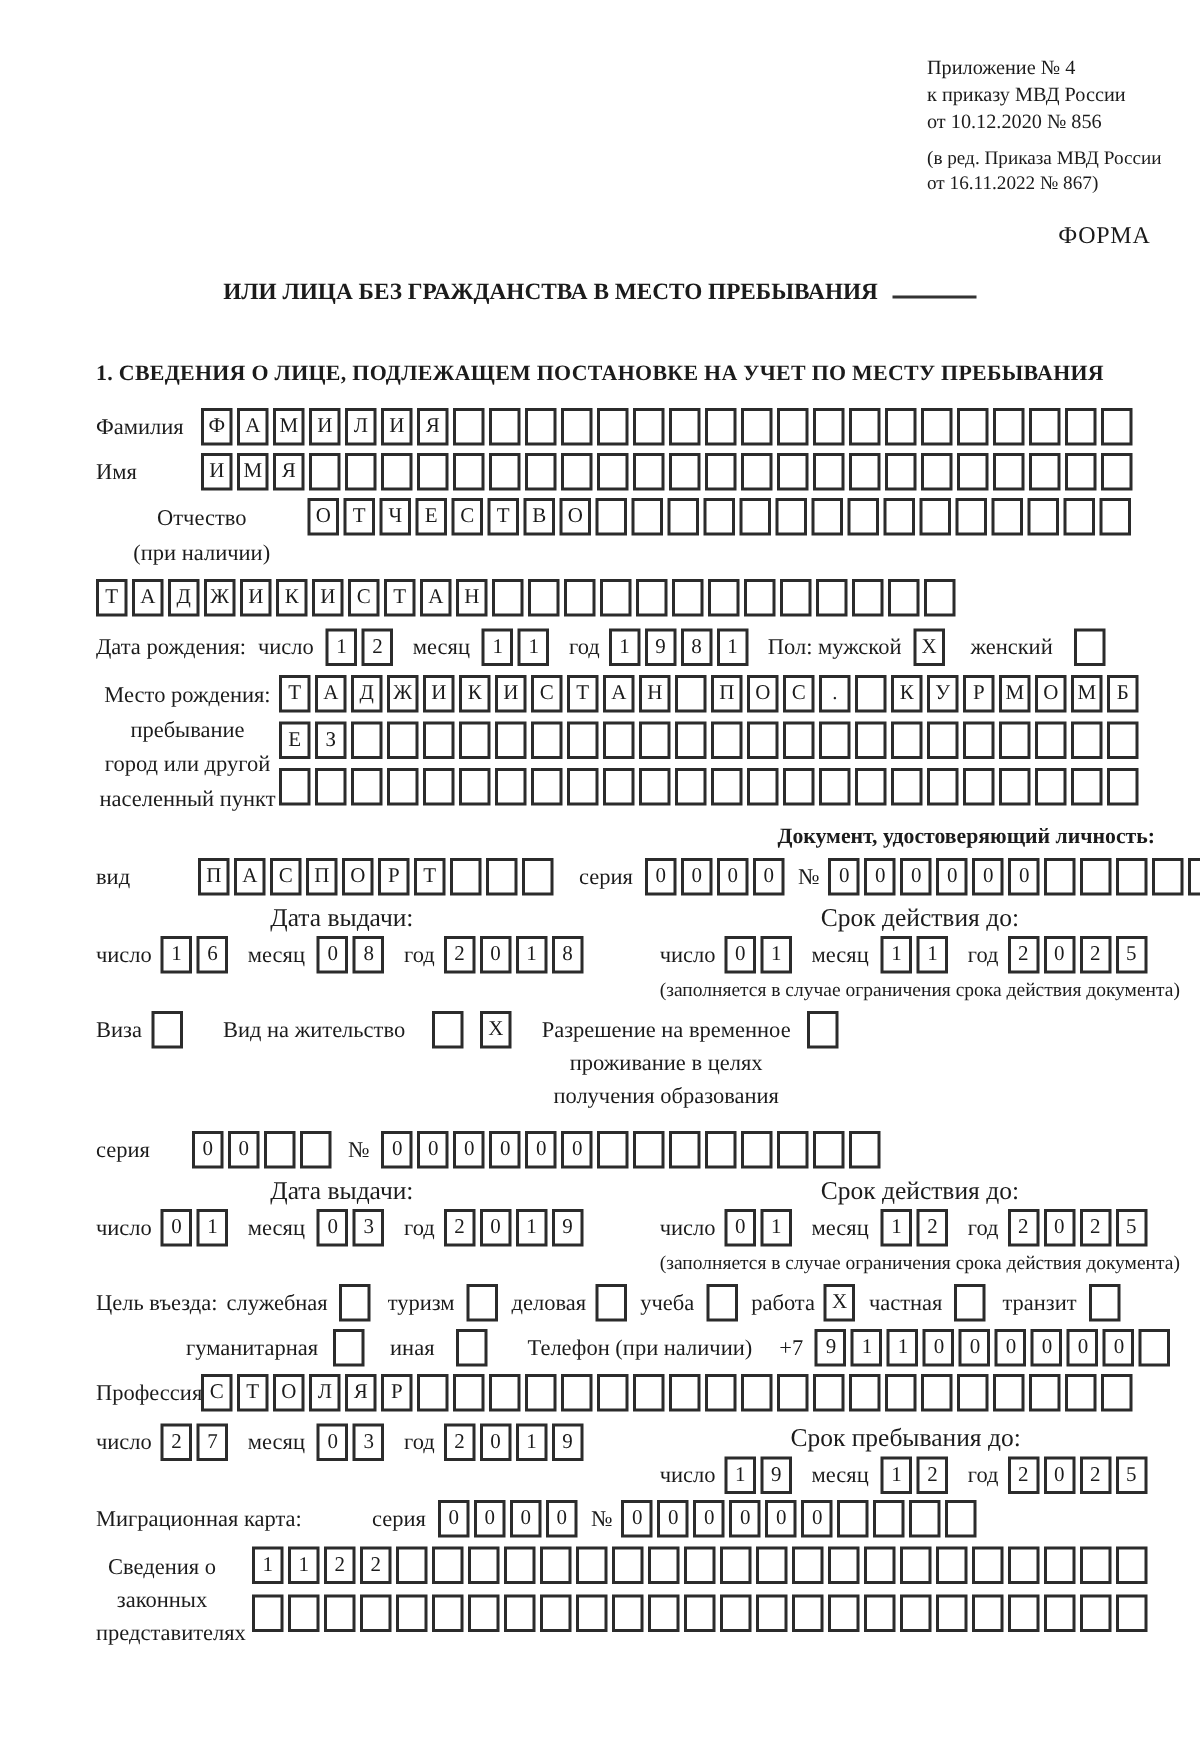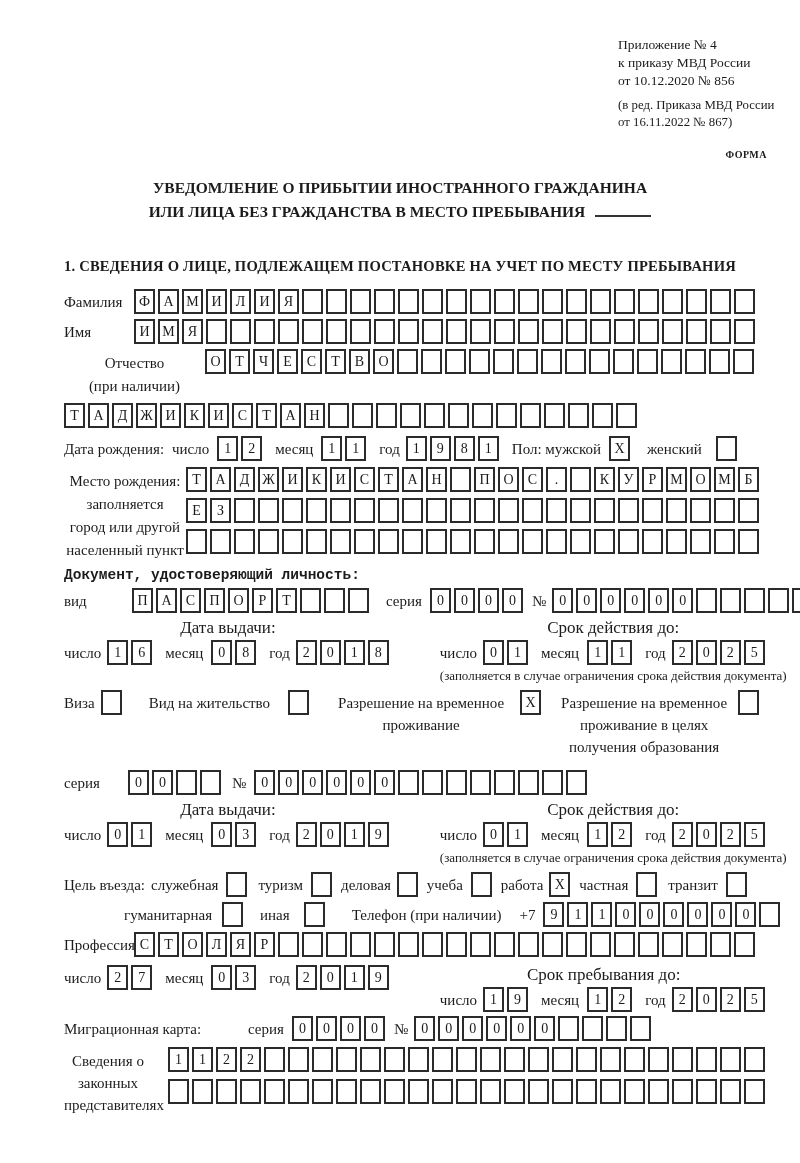--- a/index.html
+++ b/index.html
@@ -4,35 +4,35 @@
 <style>
   html,body{margin:0;padding:0;background:#ffffff;}
   .page{
     position:relative;width:800px;height:1163px;overflow:hidden;
     background:#ffffff;color:#1b1b1b;
     font-family:"Liberation Serif","DejaVu Serif",serif;
     font-size:15px;box-sizing:border-box;
   }
   .appendix{margin:36px 30px 0 618px;font-size:13.5px;line-height:18px;width:170px;}
   .appendix .edition{margin-top:7px;font-size:12.8px;line-height:17px;}
-  .forma{margin-top:18px;padding-right:33px;text-align:right;font-weight:bold;font-size:10px;letter-spacing:.5px;}
+  .forma{margin-top:18px;padding-right:33px;text-align:right;font-weight:normal;font-size:16px;letter-spacing:.5px;}
   .title{margin-top:16px;text-align:center;font-weight:bold;font-size:15.5px;line-height:24px;}
   .blank-line{display:inline-block;width:56px;border-bottom:2px solid #333;height:12px;margin-left:10px;}
   .section{margin:34px 0 0 64px;font-weight:bold;font-size:14.6px;letter-spacing:.2px;}
   .form-body{margin:14px 0 0 64px;}
   .frow{display:flex;align-items:flex-start;margin-bottom:5px;}
   .lbl{padding-top:3px;line-height:20px;flex-shrink:0;}
   .lblcol{flex-shrink:0;line-height:23px;padding-top:3px;text-align:center;}
   .boxes{display:inline-block;white-space:nowrap;flex-shrink:0;}
   .cell{
     display:inline-block;width:17px;height:21px;border:2px solid #2b2b2b;margin-right:3px;
     text-align:center;font-size:14px;line-height:21px;vertical-align:top;background:#fff;
   }
   .boxrow{margin-bottom:6px;}
-  .doc-heading{text-align:left;font-weight:bold;font-size:14.5px;margin:3px 30px 5px 0;font-family:Liberation Mono, monospace;}
+  .doc-heading{text-align:right;font-weight:bold;font-size:14.5px;margin:3px 30px 5px 0;}
   .dates{display:flex;margin-bottom:2px;}
   .dates-head{text-align:center;font-size:17px;margin-bottom:2px;}
   .dates-row{display:flex;align-items:flex-start;}
   .dates-row .lbl{padding-top:3px;}
   .note{font-size:13px;margin-top:3px;white-space:nowrap;}
   .intro{line-height:23px;margin-top:8px;}
   .opt-center{text-align:center;line-height:22px;padding-top:2px;flex-shrink:0;}
   .ml6{margin-left:6px;} .ml8{margin-left:8px;} .ml10{margin-left:10px;}
   .ml14{margin-left:14px;} .ml18{margin-left:18px;} .ml24{margin-left:24px;}
 </style>
@@ -47,21 +47,20 @@
     <div>от 10.12.2020 № 856</div>
     <div class="edition">
       <div>(в ред. Приказа МВД России</div>
       <div>от 16.11.2022 № 867)</div>
     </div>
   </div>
 
   <div class="forma">ФОРМА</div>
 
   <div class="title">
-    <div>УВЕДОМЛЕНИЕ О ПРИБЫТИИ ИНОСТРАННОГО ГРАЖДАНИНА</div>
     <div>
       <span>ИЛИ ЛИЦА БЕЗ ГРАЖДАНСТВА В МЕСТО ПРЕБЫВАНИЯ</span><span class="blank-line"></span>
     </div>
   </div>
 
   <div class="section">1. СВЕДЕНИЯ О ЛИЦЕ, ПОДЛЕЖАЩЕМ ПОСТАНОВКЕ НА УЧЕТ ПО МЕСТУ ПРЕБЫВАНИЯ</div>
 
   <div class="form-body">
 
     <div class="frow">
@@ -96,21 +95,21 @@
       <span class="boxes ml6"><span class="cell">1</span><span class="cell">9</span><span class="cell">8</span><span class="cell">1</span></span>
       <span class="lbl ml10">Пол: мужской</span>
       <span class="boxes ml8"><span class="cell">X</span></span>
       <span class="lbl ml14">женский</span>
       <span class="boxes ml14"><span class="cell"></span></span>
     </div>
 
     <div class="frow" style="margin-top:6px">
       <div class="lblcol" style="width:122px">
         <div>Место рождения:</div>
-        <div>заполняется</div>
+        <div>пребывание</div>
         <div>город или другой</div>
         <div>населенный пункт</div>
       </div>
       <div>
         <div class="boxes boxrow"><span class="cell">Т</span><span class="cell">А</span><span class="cell">Д</span><span class="cell">Ж</span><span class="cell">И</span><span class="cell">К</span><span class="cell">И</span><span class="cell">С</span><span class="cell">Т</span><span class="cell">А</span><span class="cell">Н</span><span class="cell"></span><span class="cell">П</span><span class="cell">О</span><span class="cell">С</span><span class="cell">.</span><span class="cell"></span><span class="cell">К</span><span class="cell">У</span><span class="cell">Р</span><span class="cell">М</span><span class="cell">О</span><span class="cell">М</span><span class="cell">Б</span></div>
         <div class="boxes boxrow"><span class="cell">Е</span><span class="cell">З</span><span class="cell"></span><span class="cell"></span><span class="cell"></span><span class="cell"></span><span class="cell"></span><span class="cell"></span><span class="cell"></span><span class="cell"></span><span class="cell"></span><span class="cell"></span><span class="cell"></span><span class="cell"></span><span class="cell"></span><span class="cell"></span><span class="cell"></span><span class="cell"></span><span class="cell"></span><span class="cell"></span><span class="cell"></span><span class="cell"></span><span class="cell"></span><span class="cell"></span></div>
         <div class="boxes"><span class="cell"></span><span class="cell"></span><span class="cell"></span><span class="cell"></span><span class="cell"></span><span class="cell"></span><span class="cell"></span><span class="cell"></span><span class="cell"></span><span class="cell"></span><span class="cell"></span><span class="cell"></span><span class="cell"></span><span class="cell"></span><span class="cell"></span><span class="cell"></span><span class="cell"></span><span class="cell"></span><span class="cell"></span><span class="cell"></span><span class="cell"></span><span class="cell"></span><span class="cell"></span><span class="cell"></span></div>
       </div>
     </div>
 
@@ -150,21 +149,20 @@
         <div class="note">(заполняется в случае ограничения срока действия документа)</div>
       </div>
     </div>
 
 
     <div class="frow" style="margin-top:6px">
       <span class="lbl">Виза</span>
       <span class="boxes ml6"><span class="cell"></span></span>
       <span class="lbl ml24">Вид на жительство</span>
       <span class="boxes ml18"><span class="cell"></span></span>
-      <div class="opt-center ml18" style="width:182px">Разрешение на временное проживание</div>
       <span class="boxes ml8"><span class="cell">X</span></span>
       <div class="opt-center ml14" style="width:172px">Разрешение на временное проживание в целях получения образования</div>
       <span class="boxes ml8"><span class="cell"></span></span>
     </div>
 
     <div class="frow" style="margin-top:12px">
       <span class="lbl" style="width:64px">серия</span>
       <span class="boxes"><span class="cell">0</span><span class="cell">0</span><span class="cell"></span><span class="cell"></span></span>
       <span class="lbl ml8">№</span>
       <span class="boxes ml8"><span class="cell">0</span><span class="cell">0</span><span class="cell">0</span><span class="cell">0</span><span class="cell">0</span><span class="cell">0</span><span class="cell"></span><span class="cell"></span><span class="cell"></span><span class="cell"></span><span class="cell"></span><span class="cell"></span><span class="cell"></span><span class="cell"></span></span>

